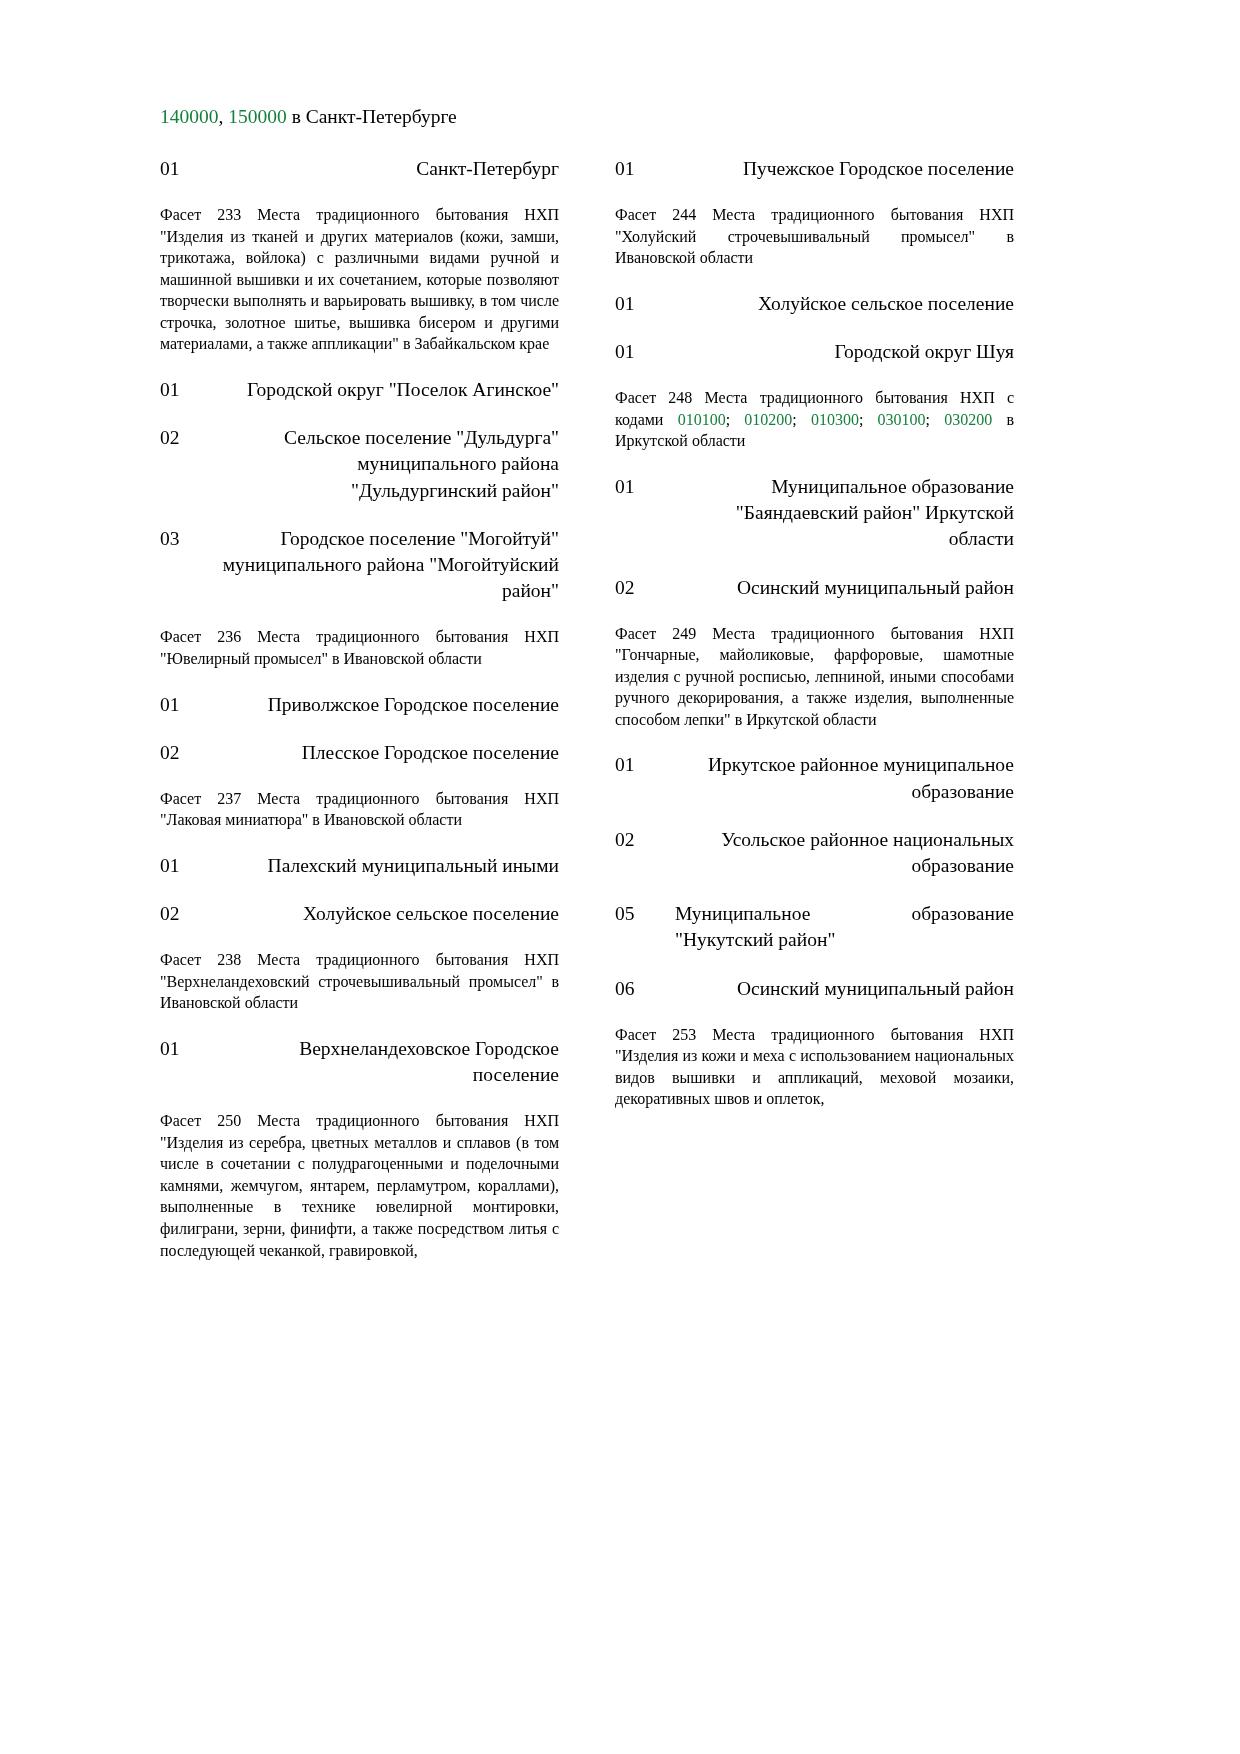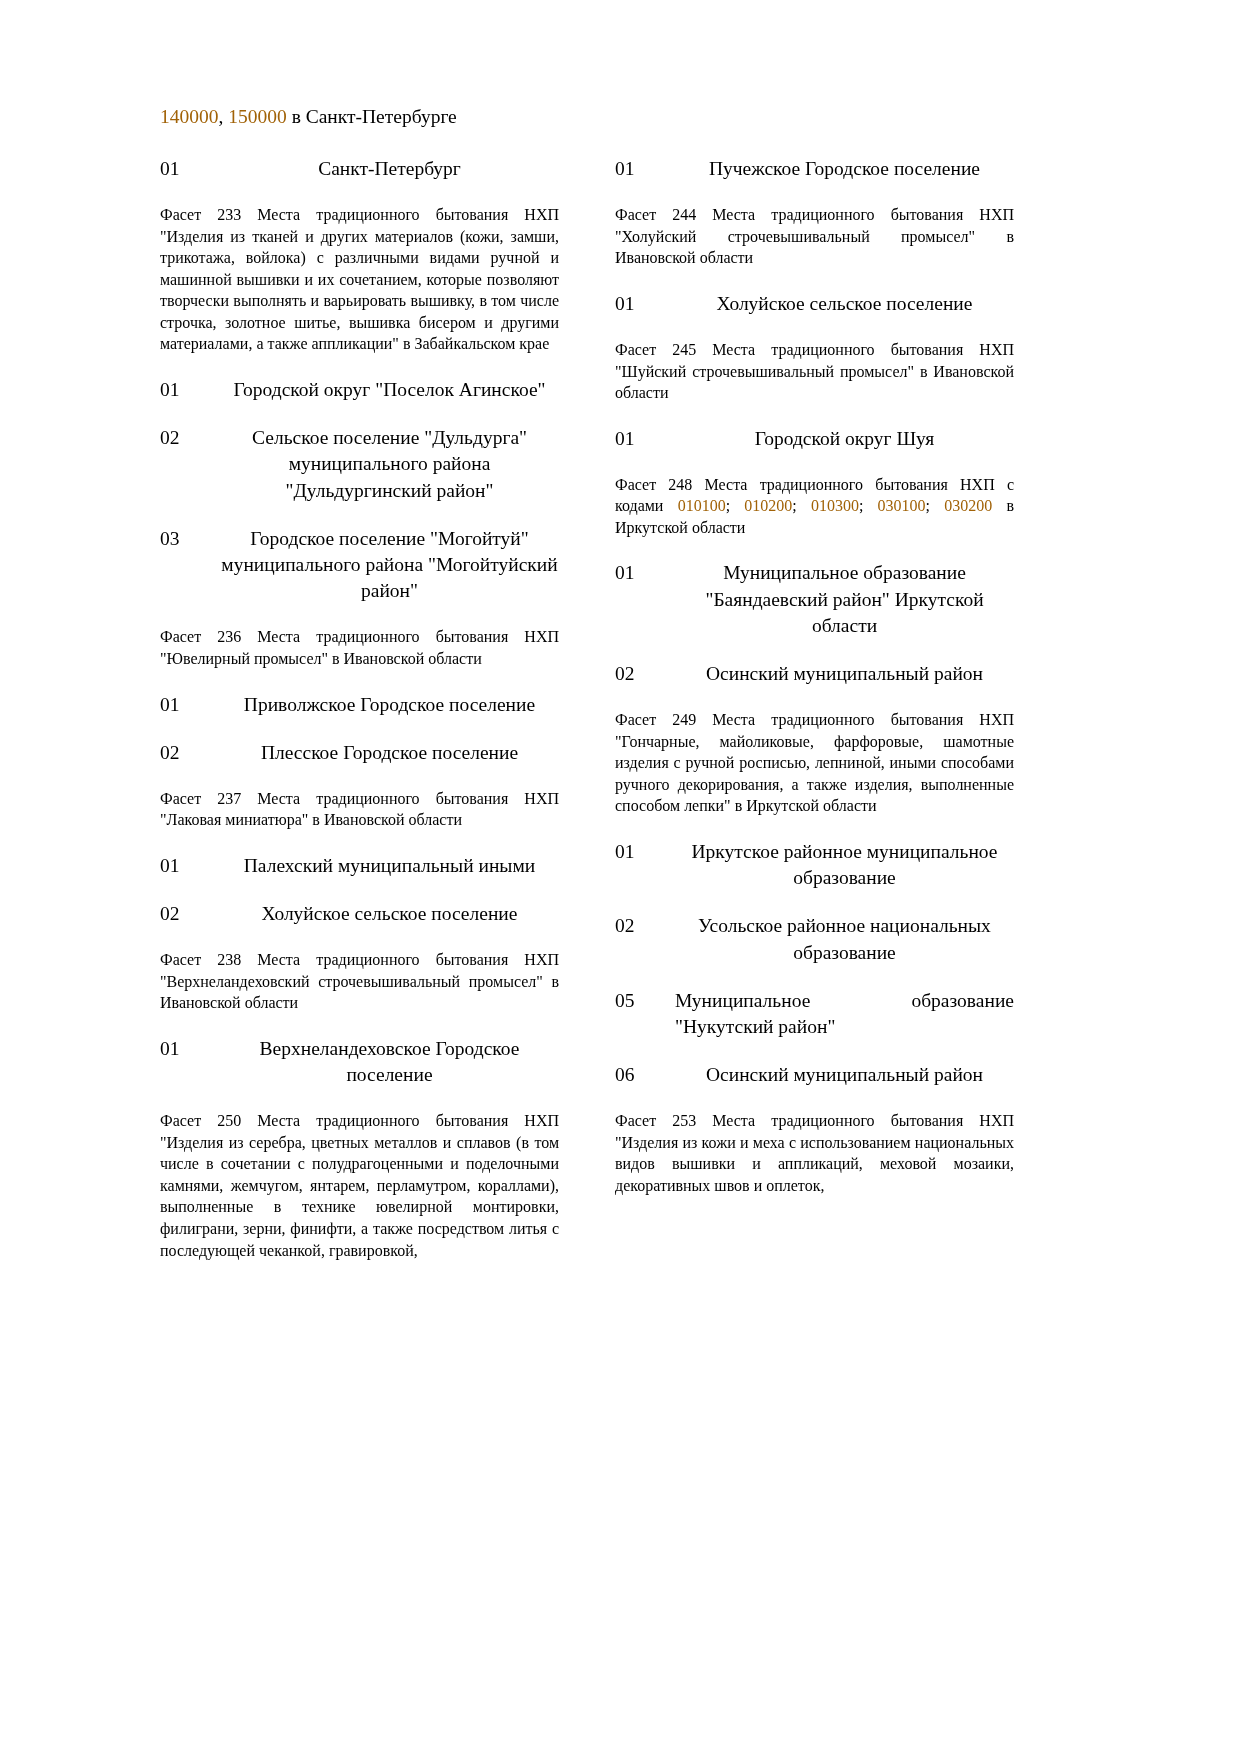--- a/index.html
+++ b/index.html
@@ -26,21 +26,21 @@
     top: 104px;
     width: 840px;
   }
   .doc-title {
     font-size: 19.5px;
     line-height: 1.34;
     margin: 0 0 26px 0;
     color: #000000;
   }
   .code-link {
-    color: #a16207;
+    color: #15803d;
   }
   .columns {
     column-count: 2;
     column-gap: 41px;
     column-fill: auto;
     height: 1400px;
   }
   .col-block {
     break-inside: avoid;
   }
@@ -59,21 +59,21 @@
     margin: 0 0 22px 0;
     align-items: flex-start;
   }
   .item .num {
     flex: 0 0 auto;
     width: 60px;
     white-space: nowrap;
   }
   .item .txt {
     flex: 1 1 auto;
-    text-align: center;
+    text-align: right;
   }
   .item.justified .txt {
     text-align: justify;
     text-justify: inter-word;
   }
 </style>
 </head>
 <body>
 
 <div class="page">
@@ -130,21 +130,20 @@
       <div id="right-col" style="flex: 0 0 399px;">
           <div class="item col-block">
             <span class="num">01</span>
             <span class="txt">Пучежское Городское поселение</span>
           </div>
           <p class="para col-block">Фасет 244 Места традиционного бытования НХП "Холуйский строчевышивальный промысел" в Ивановской области</p>
           <div class="item col-block">
             <span class="num">01</span>
             <span class="txt">Холуйское сельское поселение</span>
           </div>
-          <p class="para col-block">Фасет 245 Места традиционного бытования НХП "Шуйский строчевышивальный промысел" в Ивановской области</p>
           <div class="item col-block">
             <span class="num">01</span>
             <span class="txt">Городской округ Шуя</span>
           </div>
           <p class="para col-block"><span>Фасет 248 Места традиционного бытования НХП с кодами </span><span class="code-link">010100</span><span>; </span><span class="code-link">010200</span><span>; </span><span class="code-link">010300</span><span>; </span><span class="code-link">030100</span><span>; </span><span class="code-link">030200</span><span> в Иркутской области</span></p>
           <div class="item col-block">
             <span class="num">01</span>
             <span class="txt">Муниципальное образование "Баяндаевский район" Иркутской области</span>
           </div>
           <div class="item col-block">

